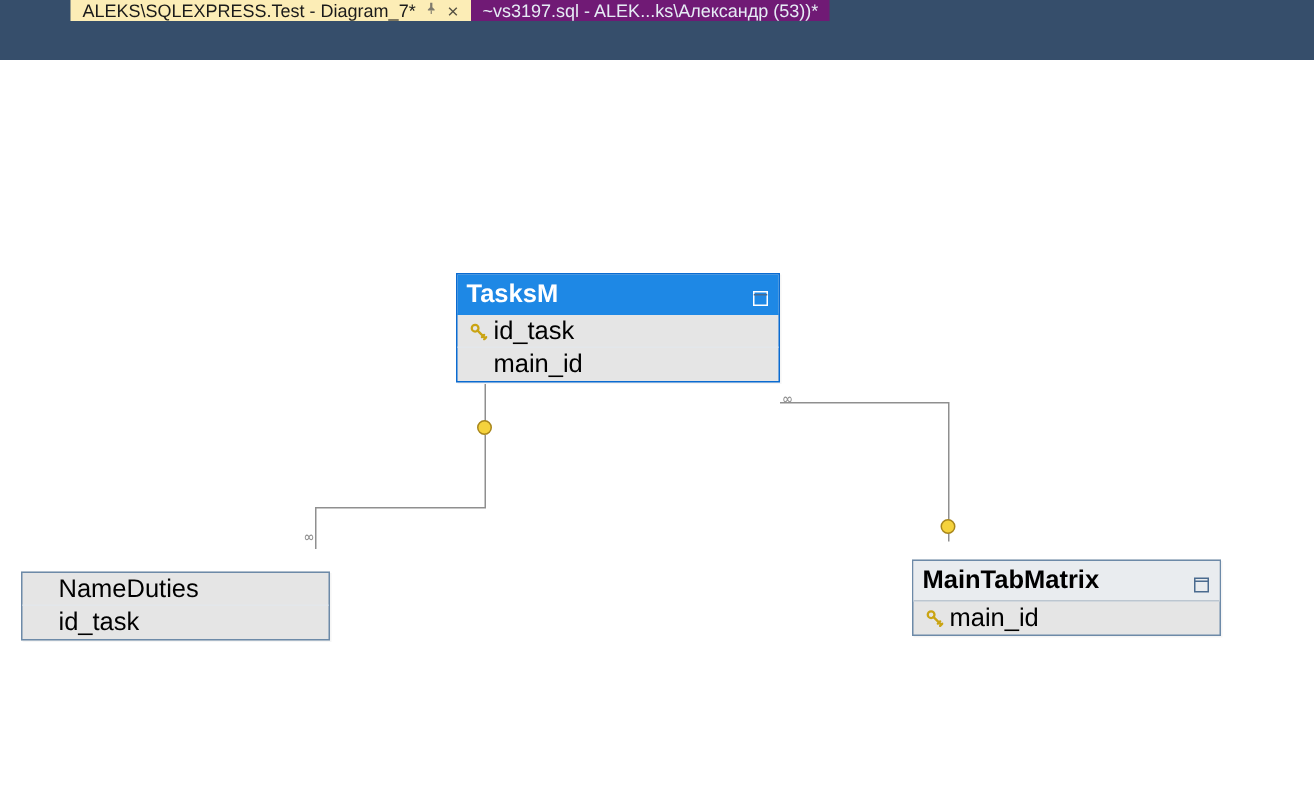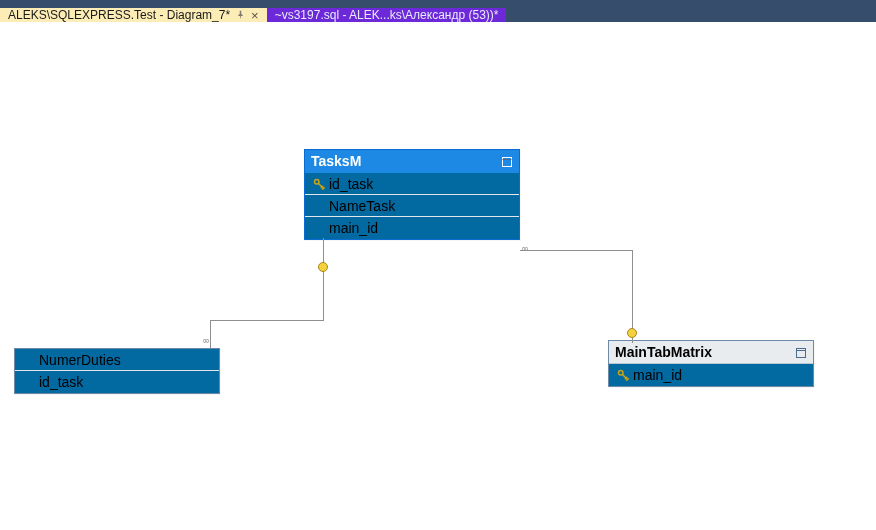--- a/index.html
+++ b/index.html
@@ -1,56 +1,58 @@
 <!DOCTYPE html>
 <html><head>
 <meta charset="utf-8">
 <style>
   * { box-sizing: border-box; margin: 0; padding: 0; }
   html, body { width: 876px; height: 530px; font-family: "Segoe UI", Tahoma, sans-serif; font-size: 12px; background: #fff; overflow: hidden; }
   
   
   .tab-strip {
     display: flex;
-    align-items: flex-end;
-    height: 22px;
+    align-items: flex-start;
+    height: 40px;
     background: #364e6b;
     color: #fff;
     user-select: none;
+    padding-left: 47px;
   }
   .tab {
     display: flex;
     align-items: center;
     padding: 0 8px;
     gap: 6px;
     font-size: 12px;
     cursor: pointer;
     white-space: nowrap;
   }
   .tab.active { background: #fcedb6; color: #1a1a1a; }
   .tab .pin-icon { font-size: 10px; opacity: .75; }
   .tab .close-icon { font-size: 13px; opacity: .75; line-height: 1; }
-  .tab.inactive { background: #6d28d9; color: #e6ecf5; }
+  .tab.inactive { background: #701a75; color: #e6ecf5; }
   .tab-strip-filler { flex: 1; background: #364e6b; }
   
   
   .canvas {
     position: relative;
     width: 876px;
     height: 508px;
     background: #fff;
   }
   
   
   .tbl {
     position: absolute;
     border: 1px solid #6d8aa8;
-    background: #0369a1;
-    font-size: 14px;
+    background: #e5e5e5;
+    font-size: 17px;
     box-shadow: 1px 1px 0 rgba(0,0,0,.04);
+    margin-top: 15px;
   }
   .tbl.focused { border: 1px solid #0a6bd1; }
   .tbl .titlebar {
     display: flex;
     align-items: center;
     justify-content: space-between;
     padding: 3px 6px;
     font-weight: 700;
     background: #e9ecef;
     border-bottom: 1px solid #bcc6d0;
@@ -128,34 +130,30 @@
         <span class="key-icon">
           <svg width="12" height="12" viewBox="0 0 16 16">
               <circle cx="5" cy="5" r="3" fill="none" stroke="#caa413" stroke-width="2"></circle>
               <path d="M7 7l6 6M11 13l2-2M13 15l2-2" stroke="#caa413" stroke-width="2" stroke-linecap="round"></path>
             </svg>
         </span>
         <span class="col-name">id_task</span>
       </div>
       <div class="row">
         <span class="key-icon"></span>
-        <span class="col-name">NameTask</span>
-      </div>
-      <div class="row">
-        <span class="key-icon"></span>
         <span class="col-name">main_id</span>
       </div>
     </div>
   </div>
 
   <div class="tbl" style="left:14px; top:326px; width:206px;">
     <div class="rows">
       <div class="row">
         <span class="key-icon"></span>
-        <span class="col-name">NumerDuties</span>
+        <span class="col-name">NameDuties</span>
       </div>
       <div class="row">
         <span class="key-icon"></span>
         <span class="col-name">id_task</span>
       </div>
     </div>
   </div>
 
   <div class="tbl" style="left:608px; top:318px; width:206px;">
     <div class="titlebar">

